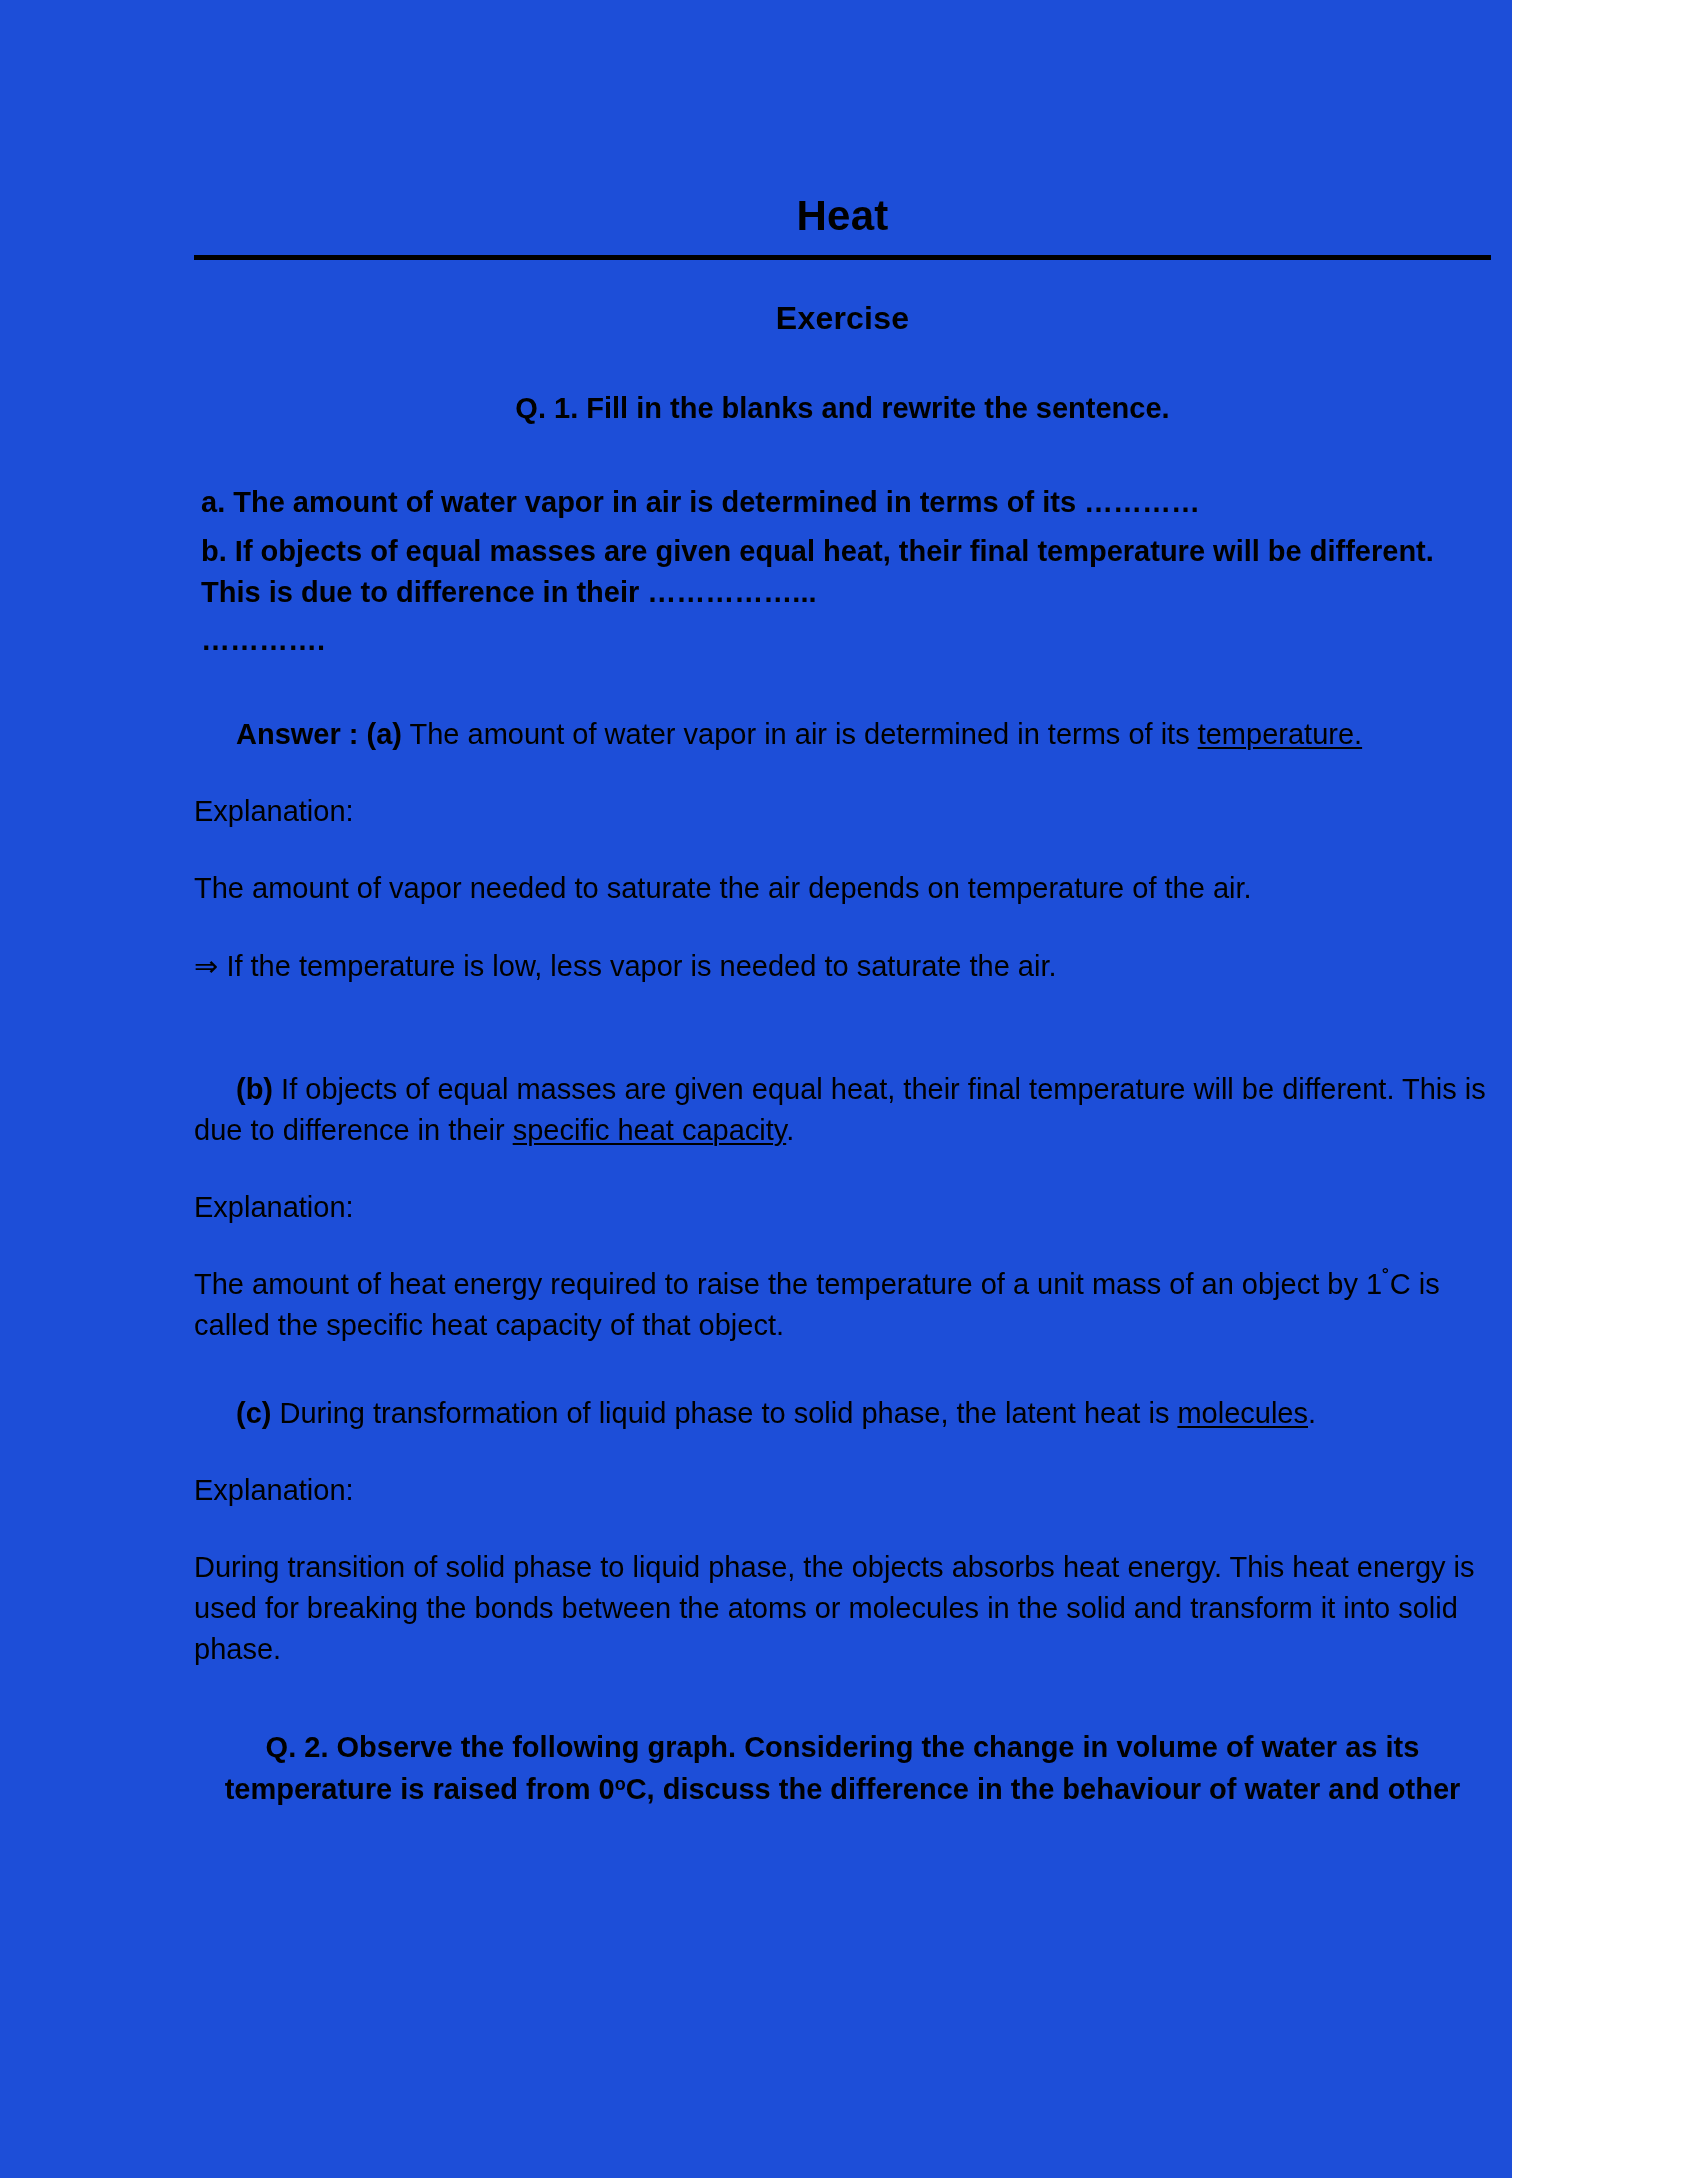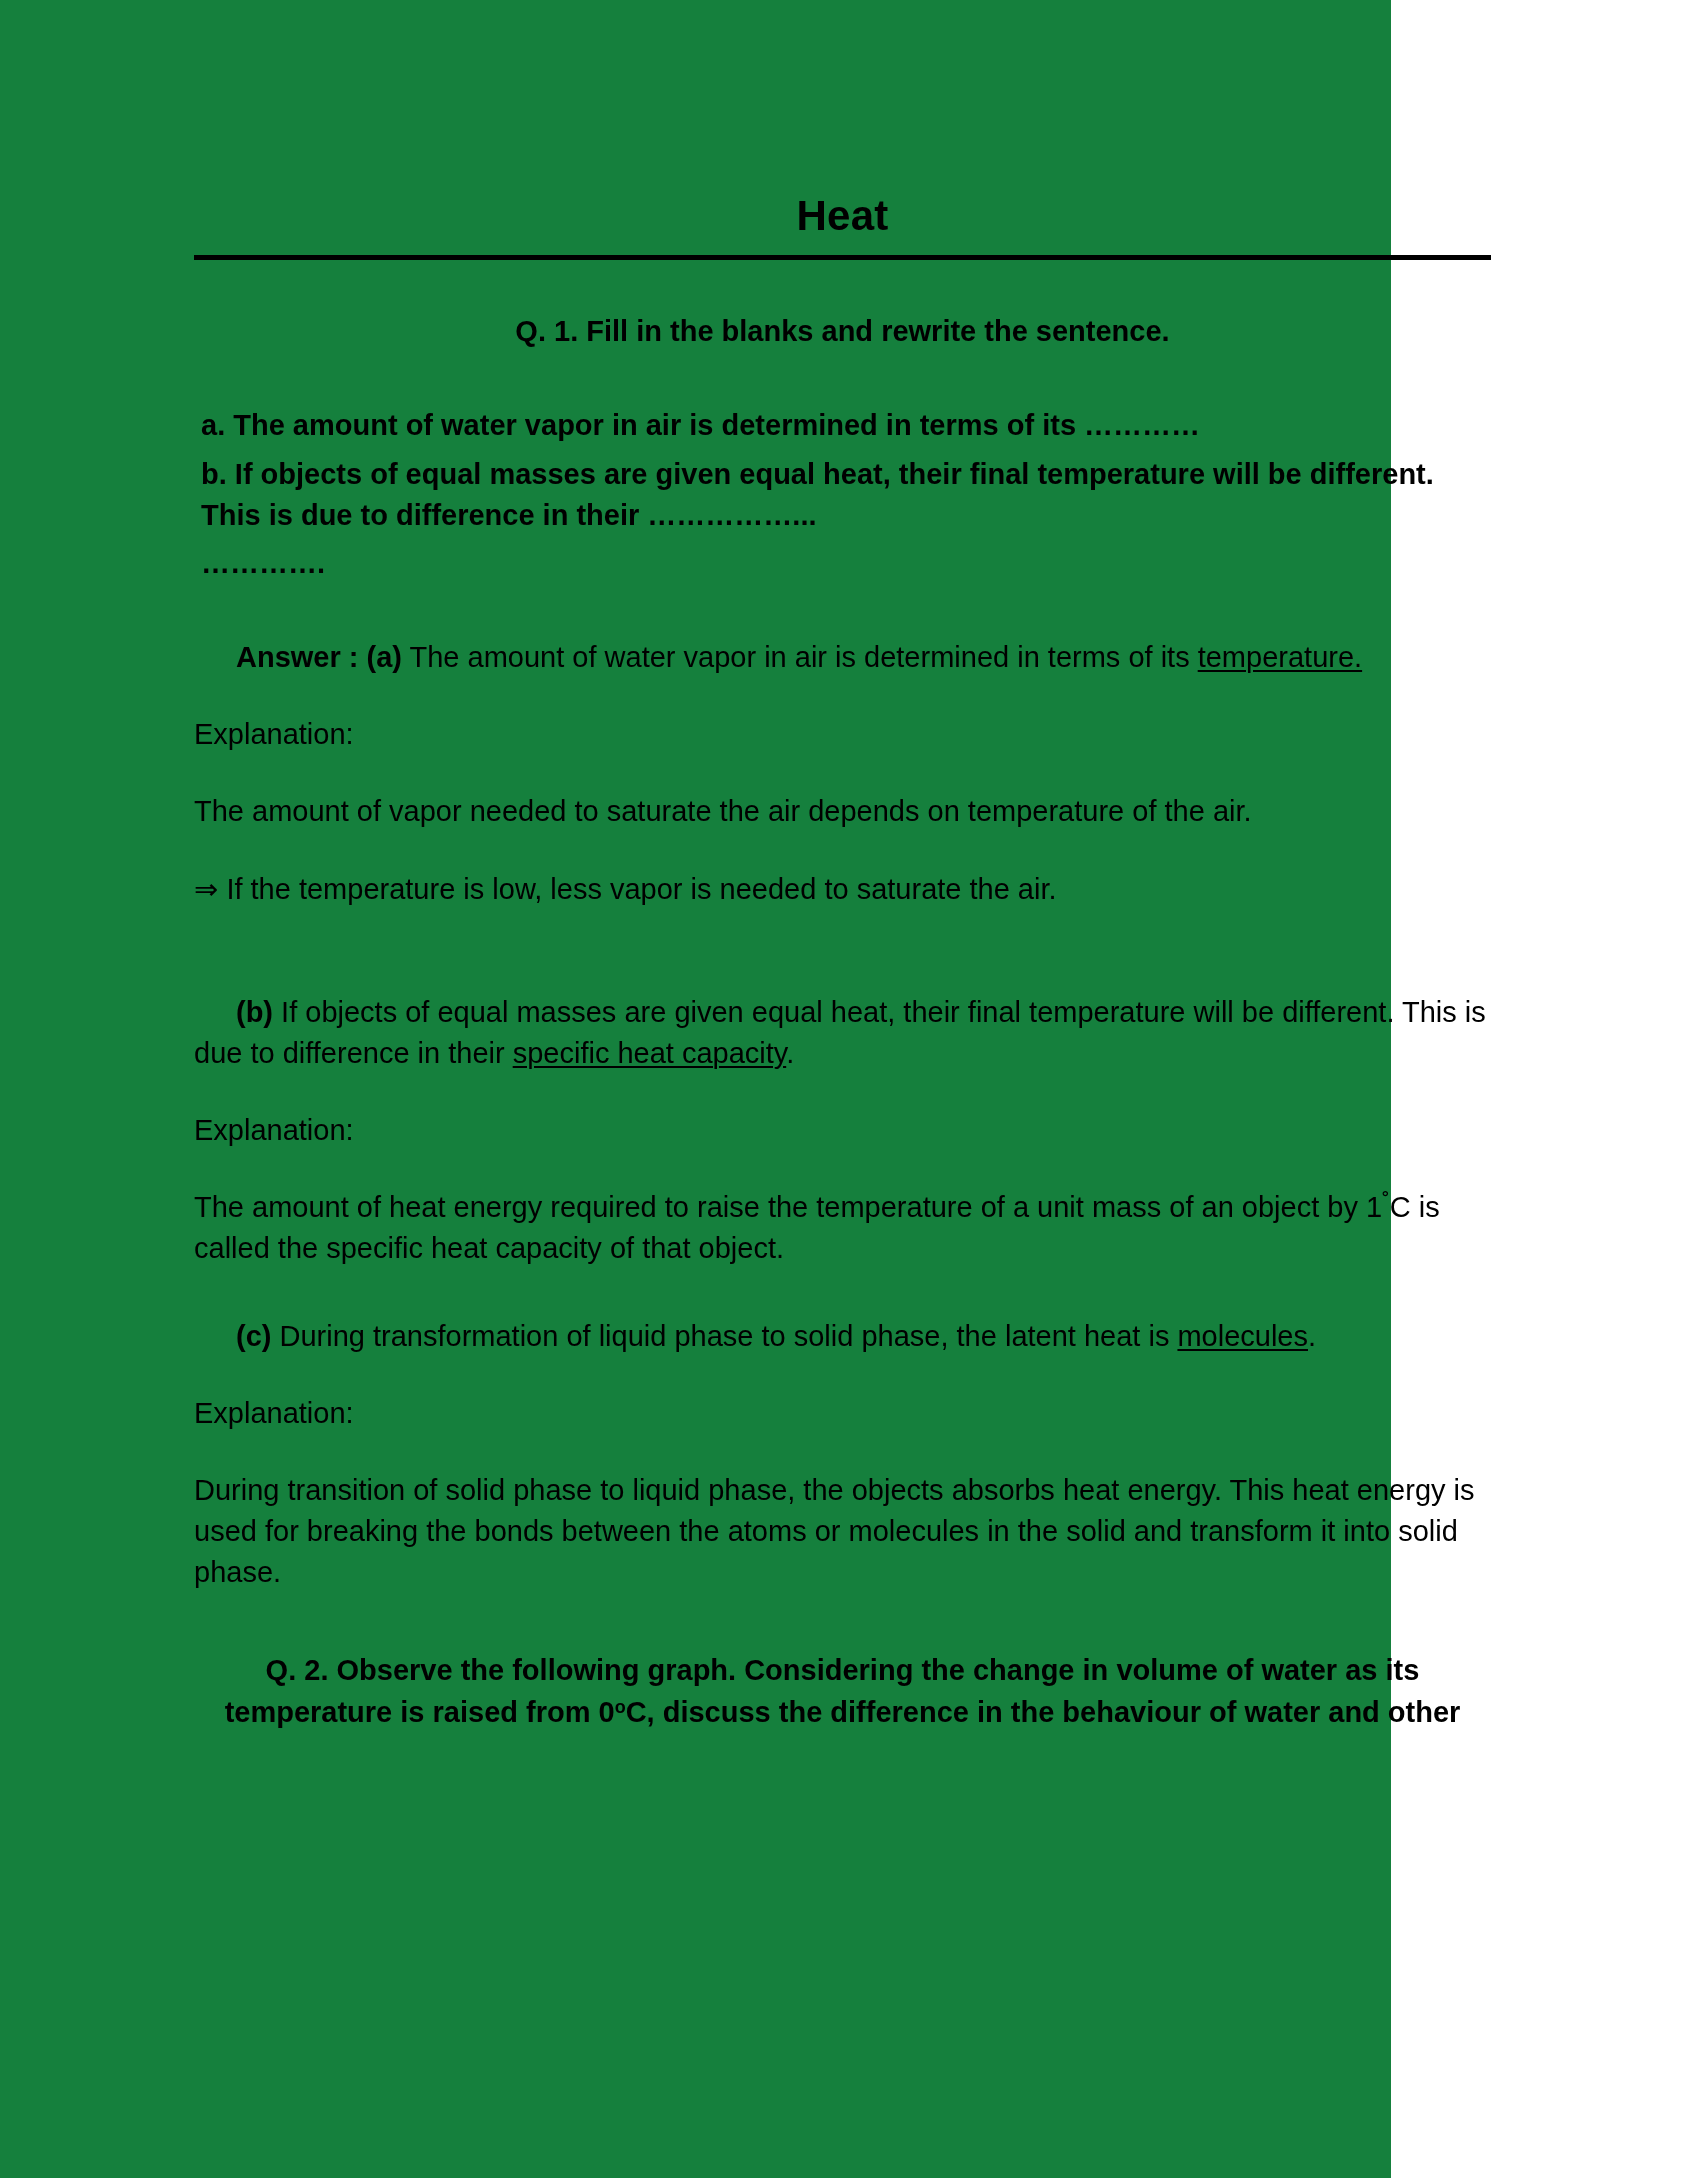--- a/index.html
+++ b/index.html
@@ -11,23 +11,23 @@
   body {
     width: 1683px;
     height: 2178px;
     font-family: "Liberation Sans", sans-serif;
     color: #000000;
     -webkit-font-smoothing: antialiased;
   }
 
   .page {
     position: relative;
-    width: 1391px;
+    width: 1512px;
     height: 2178px;
-    background: #15803d;
+    background: #1d4ed8;
     box-sizing: border-box;
   }
 
   .content {
     position: absolute;
     left: 194px;
     top: 0;
     width: 1297px;
   }
 
@@ -127,20 +127,21 @@
 </head>
 <body>
 
 <div class="page">
   <div class="content">
 
     <h1 class="doc-title">Heat</h1>
 
     <hr class="title-rule">
 
+    <h2 class="section-title">Exercise</h2>
 
     <div class="gap-52"></div>
 
     <p class="q-heading">Q. 1. Fill in the blanks and rewrite the sentence.</p>
 
     <div class="gap-46"></div>
 
     <p class="q-list">a. The amount of water vapor in air is determined in terms of its …………</p>
 
     <p class="q-list">b. If objects of equal masses are given equal heat, their final temperature will be different. This is due to difference in their ……………...</p>

